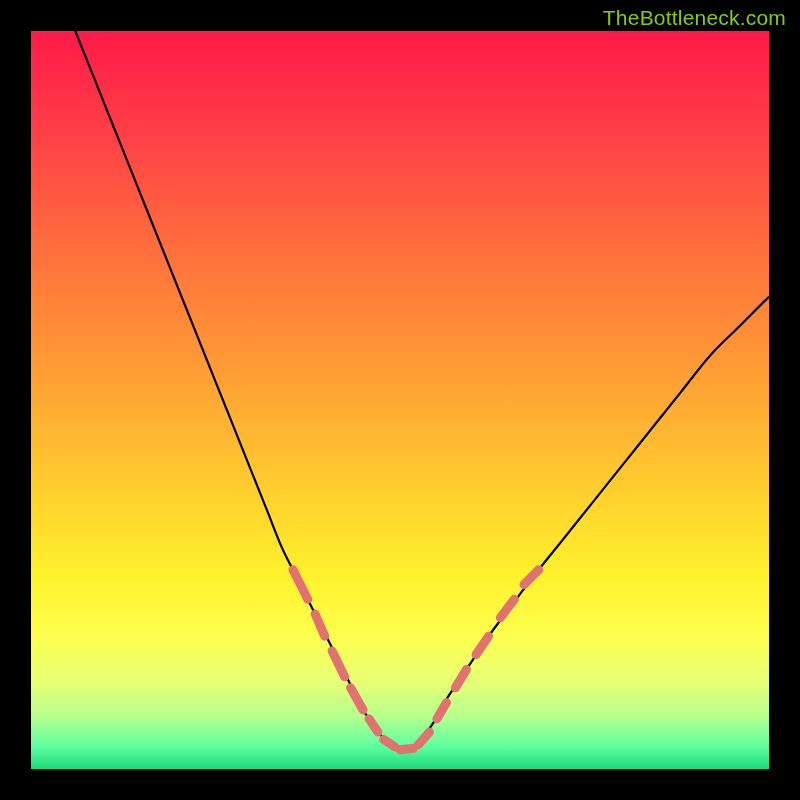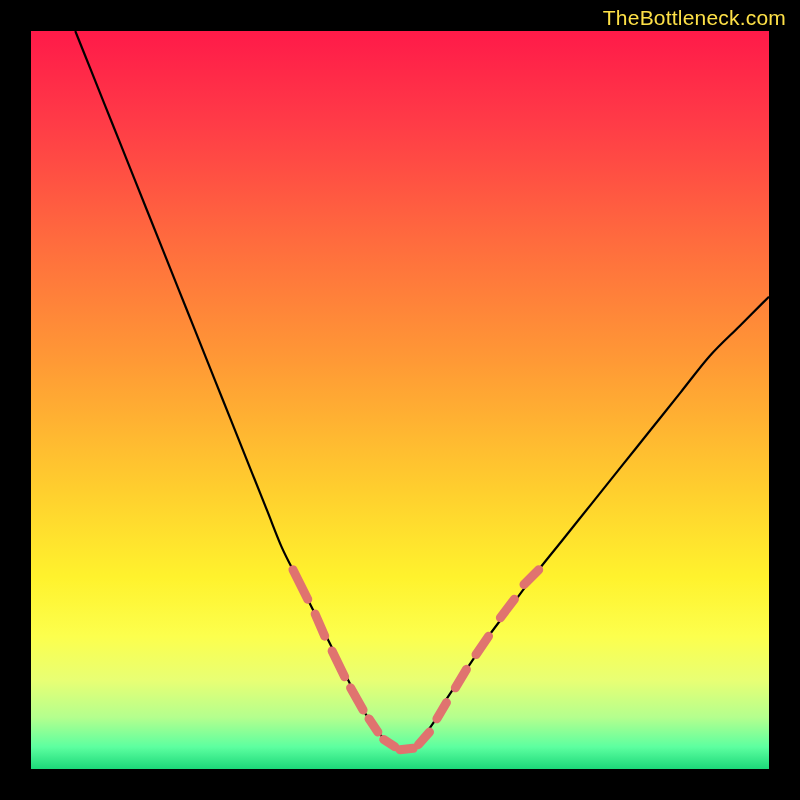--- a/index.html
+++ b/index.html
@@ -20,21 +20,21 @@
     background: #000;
   }
   .plot {
     position: absolute;
     box-sizing: border-box;
   }
   .watermark {
     position: absolute;
     top: 6px;
     right: 14px;
-    color: #fde047;
+    color: #84cc16;
     font-size: 21px;
     font-weight: 400;
     letter-spacing: 0.2px;
   }
   svg { display: block; }
 </style>
 </head>
 <body>
 
 <div class="frame">

